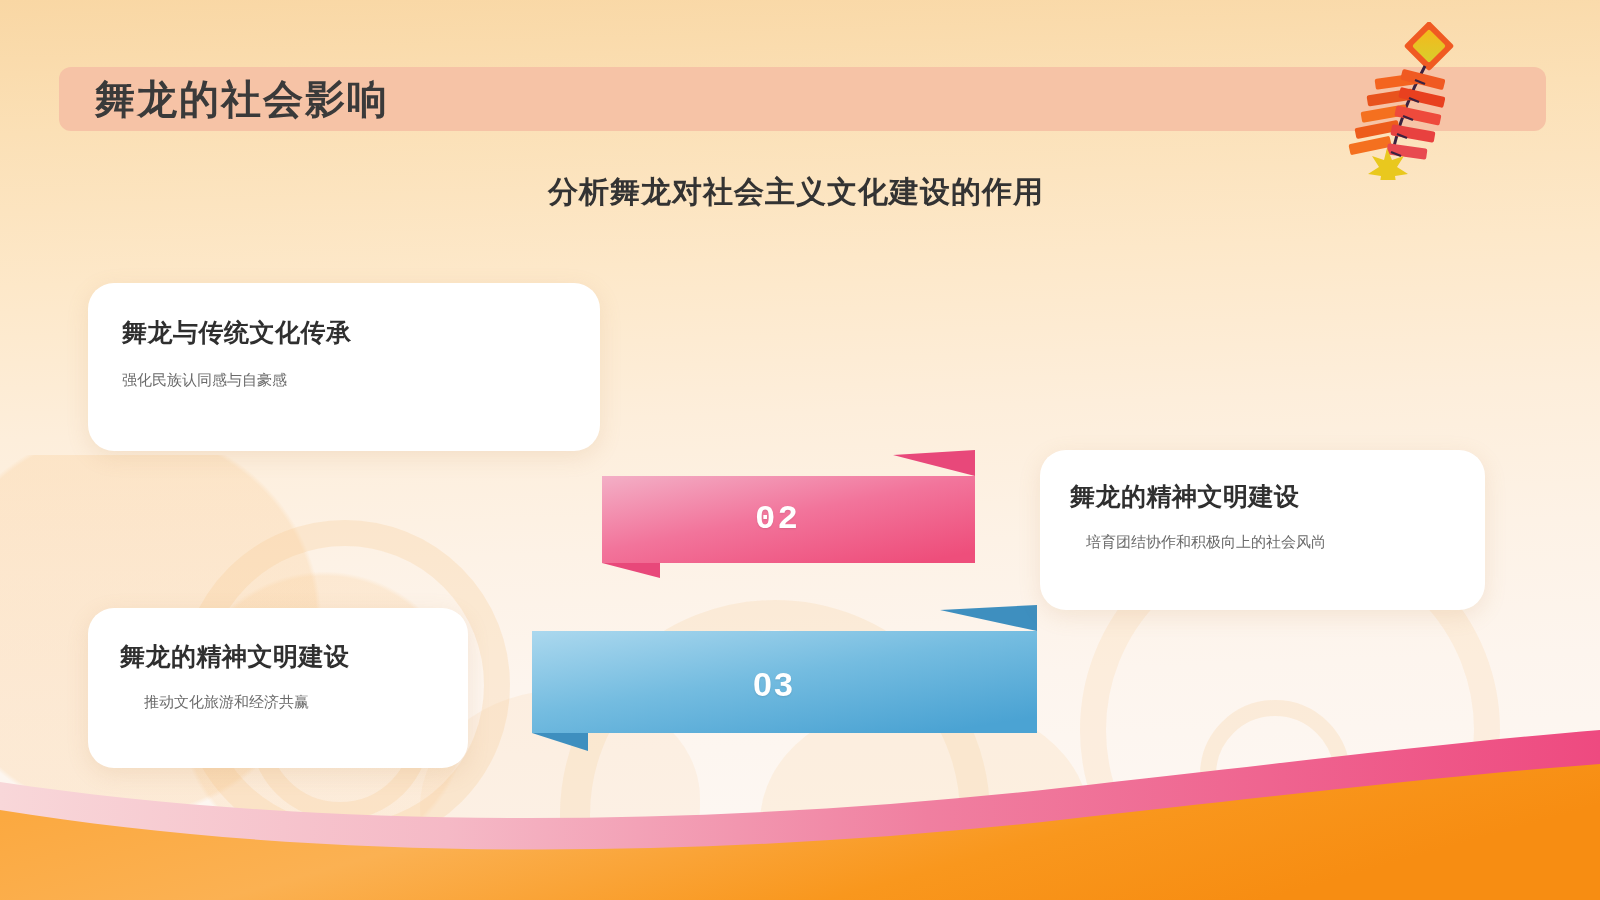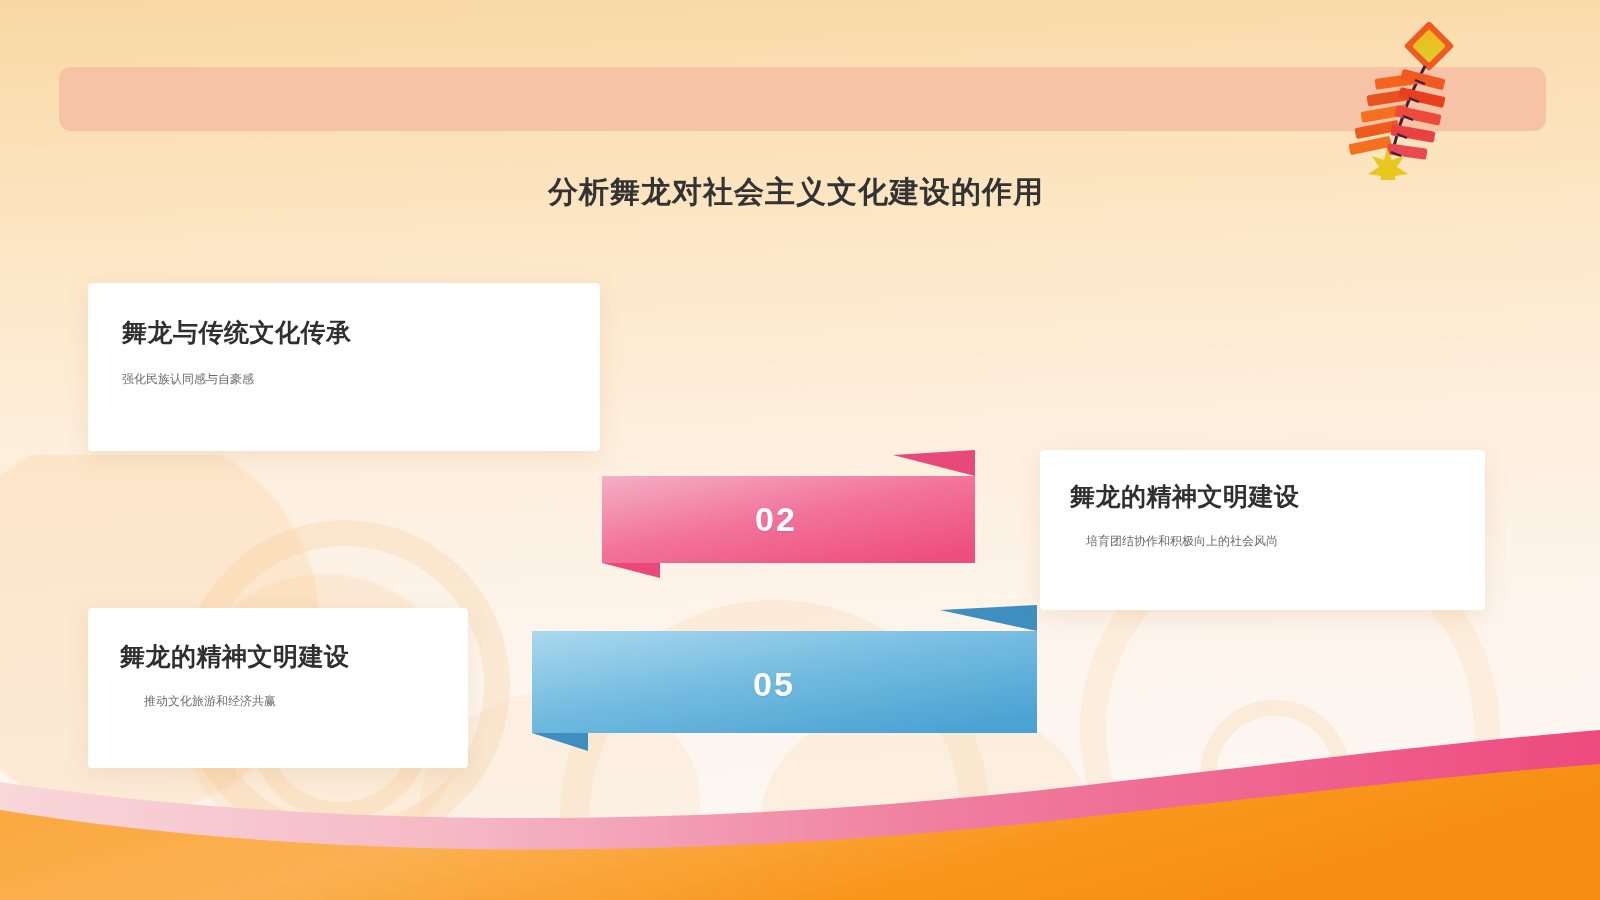--- a/index.html
+++ b/index.html
@@ -81,29 +81,29 @@
   }
 
   
   .firecracker { position:absolute; left:1337px; top:22px; width:120px; height:158px; }
   .firecracker svg { display:block; }
 
   
   .card {
     position:absolute;
     background:#fff;
-    border-radius:4px;
+    border-radius:26px;
     box-shadow:0 6px 22px rgba(190,140,90,.16);
   }
   .card-title {
     position:absolute; font-size:25px; font-weight:bold; color:#2f2f2f;
     white-space:nowrap; letter-spacing:.5px;
   }
   .card-sub {
-    position:absolute; font-size:12px; color:#6a6a6a; white-space:nowrap;
+    position:absolute; font-size:15px; color:#6a6a6a; white-space:nowrap;
   }
 
   #card1 { left:88px;  top:283px; width:512px; height:168px; }
   #card1 .card-title { left:34px; top:33px; }
   #card1 .card-sub   { left:34px; top:88px; }
 
   #card2 { left:1040px; top:450px; width:445px; height:160px;padding-left:28px; }
   #card2 .card-title { left:30px; top:30px; }
   #card2 .card-sub   { left:46px; top:83px; }
 
@@ -117,21 +117,21 @@
   .ribbon-num {
     position:absolute;
     font-size:34px; font-weight:bold; color:#fff;
     letter-spacing:2px;
     text-shadow:0 1px 2px rgba(0,0,0,.10);
   }
 
   #ribbon1 { left:660px; top:290px; width:260px; height:170px; }
   #ribbon1 .ribbon-num { left:104px; top:56px; }
 
-  #ribbon2 { left:590px; top:450px; width:400px; height:140px; }
+  #ribbon2 { left:590px; top:450px; width:400px; height:140px;font-family:Liberation Mono, monospace; }
   #ribbon2 .ribbon-num { left:165px; top:50px; }
 
   #ribbon3 { left:522px; top:605px; width:530px; height:155px; }
   #ribbon3 .ribbon-num { left:231px; top:60px; }
 </style>
 </head>
 <body>
 
 <div class="slide">
 
@@ -139,20 +139,21 @@
   <div class="bg-orn swirl-1"></div>
   <div class="bg-orn swirl-2"></div>
   <div class="bg-orn swirl-3"></div>
   <div class="bg-orn swirl-4"></div>
   <div class="bg-orn swirl-5"></div>
   <div class="bg-orn swirl-6"></div>
   <div class="bg-orn blob-a"></div>
   <div class="bg-orn blob-b"></div>
 
   <div class="title-banner"></div>
+  <div class="title-text">舞龙的社会影响</div>
 
   <div class="firecracker">
     <svg width="120" height="158" viewBox="0 0 120 158" xmlns="http://www.w3.org/2000/svg">
       <defs>
         <linearGradient id="diamondGrad" x1="0" y1="0" x2="1" y2="1">
           <stop offset="0%" stop-color="#F5B81C"></stop>
           <stop offset="100%" stop-color="#D8CE2C"></stop>
         </linearGradient>
       </defs>
 
@@ -218,21 +219,21 @@
         <linearGradient id="g3" x1="0" y1="0" x2="0.8" y2="1">
           <stop offset="0%" stop-color="#ABD8EE"></stop>
           <stop offset="50%" stop-color="#74BCE0"></stop>
           <stop offset="100%" stop-color="#4BA3D3"></stop>
         </linearGradient>
       </defs>
       <polygon points="418,5 515,0 515,26" fill="#3E8FBF"></polygon>
       <polygon points="10,128 66,146 66,128" fill="#3E8FBF"></polygon>
       <rect x="10" y="26" width="505" height="102" fill="url(#g3)"></rect>
     </svg>
-    <div class="ribbon-num">05</div>
+    <div class="ribbon-num">03</div>
   </div>
 
   <div class="card" id="card1">
     <div class="card-title">舞龙与传统文化传承</div>
     <div class="card-sub">强化民族认同感与自豪感</div>
   </div>
 
   <div class="card" id="card2">
     <div class="card-title">舞龙的精神文明建设</div>
     <div class="card-sub">培育团结协作和积极向上的社会风尚</div>

